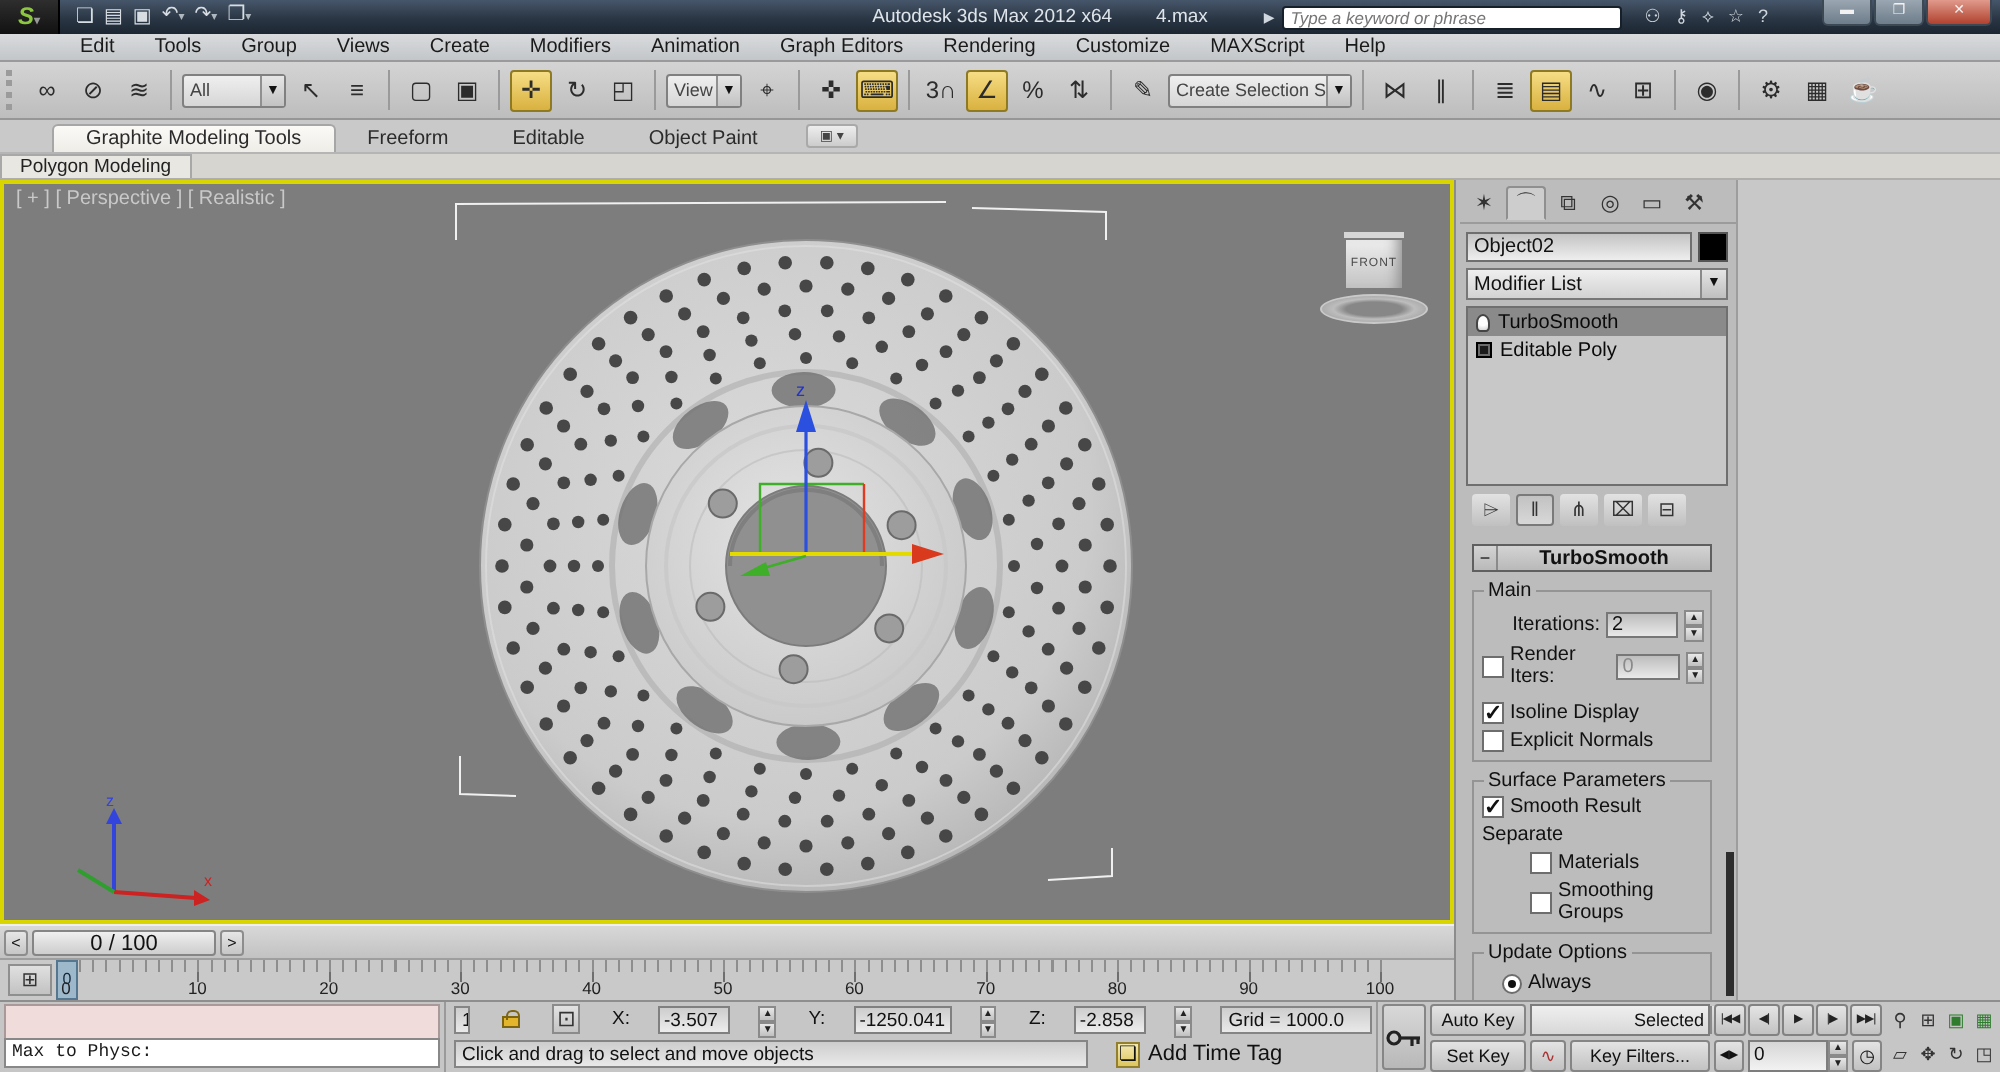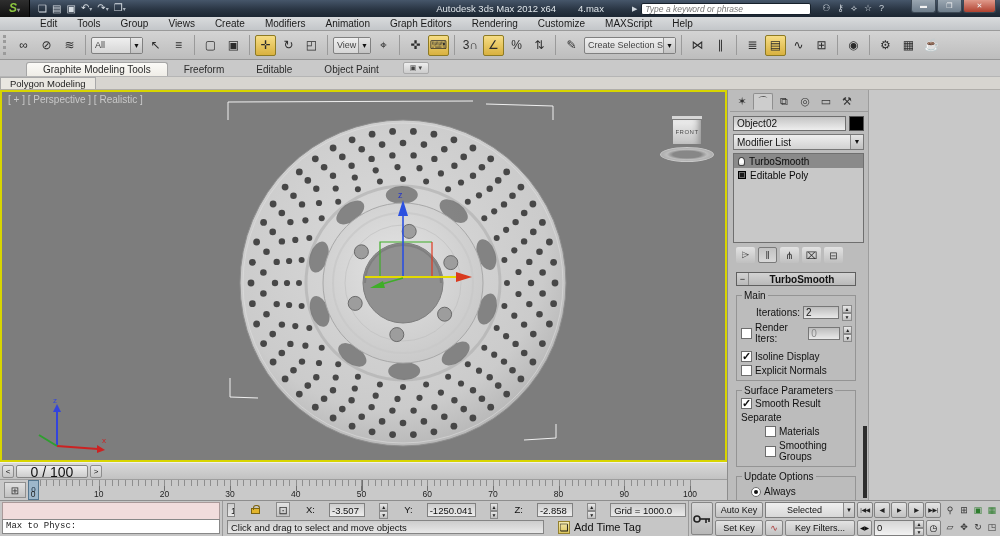--- a/index.html
+++ b/index.html
@@ -117,22 +117,22 @@
   .rb.on:after { content:""; position:absolute; left:2px; top:2px; width:4px; height:4px; border-radius:50%; background:#111; }
   .indent { margin-left:24px; }
   .cp-scroll { position:absolute; right:1px; top:336px; width:4px; height:72px; background:#2d2d2d; }
   .blank { flex:1; background:#c8c8c8; border-left:1px solid #9d9d9d; }
 
   
   .timelinerow { height:17px; background:linear-gradient(#d8d8d8,#c2c2c2); border-top:1px solid #efefef;
     display:flex; align-items:center; gap:2px; padding-left:2px; }
   .tlbtn { width:12px; height:13px; background:linear-gradient(#e6e6e6,#c6c6c6); border:1px solid #8d8d8d;
     font-size:8px; text-align:center; line-height:11px; border-radius:2px; }
-  .scrubber { width:72px; height:13px; background:linear-gradient(#efefef,#cdcdcd); border:1px solid #858585;
-    border-radius:2px; text-align:center; font-size:14px; line-height:12px; }
+  .scrubber { width:92px; height:13px; background:linear-gradient(#efefef,#cdcdcd); border:1px solid #858585;
+    border-radius:2px; text-align:center; font-size:11px; line-height:12px; }
   .trackbar { height:21px; background:#c9c9c9; border-top:1px solid #9e9e9e; position:relative; }
   .tb-curve { position:absolute; left:4px; top:2px; width:22px; height:16px; font-size:10px; color:#333;
     background:linear-gradient(#e0e0e0,#c2c2c2); border:1px solid #8f8f8f; text-align:center; line-height:15px; }
   .ruler { position:absolute; left:28px; top:0; width:669px; height:21px;
     background-image:
       repeating-linear-gradient(90deg,#8e8e8e 0 1px,rgba(0,0,0,0) 1px 6.57px),
       repeating-linear-gradient(90deg,#6f6f6f 0 1px,rgba(0,0,0,0) 1px 65.7px);
     background-size:662px 6px,662px 11px; background-position:5px 0,5px 0; background-repeat:no-repeat; }
   .tnum { position:absolute; top:9px; width:24px; text-align:center; font-size:8.5px; color:#222; }
   .fmarker { position:absolute; left:0px; top:0; width:11px; height:20px; background:#9db7cb; border:1px solid #54768f;
@@ -163,21 +163,21 @@
   .ttag-icon { width:12px; height:13px; font-size:10px; line-height:12px; text-align:center;
     background:linear-gradient(#f3e9b0,#ddc65e); border:1px solid #93802e; }
   .sb-right { width:312px; position:relative; border-left:1px solid #9a9a9a; }
   .keybtn { position:absolute; left:2px; top:1px; width:22px; height:33px;
     background:linear-gradient(#d8d8d8,#b8b8b8); border:1px solid #868686; border-radius:2px;
     display:flex; align-items:center; justify-content:center; }
   .rbtn { position:absolute; height:16px; background:linear-gradient(#e3e3e3,#c2c2c2); border:1px solid #858585;
     border-radius:2px; font-size:9px; text-align:center; line-height:14px; }
   .ddw { position:absolute; height:16px; background:linear-gradient(#efefef,#d8d8d8); border:1px solid #7d7d7d;
     display:flex; align-items:center; }
-  .ddw .t { flex:1; font-size:9px; padding:0 3px; text-align:center; }
+  .ddw .t { flex:1; font-size:9px; padding:0 3px; text-align:left;margin-left:48px; }
   .ddw .c { width:11px; font-size:6px; text-align:center; border-left:1px solid #8a8a8a; align-self:stretch; line-height:14px;
     background:linear-gradient(#e2e2e2,#c2c2c2); }
   .pbgroup { position:absolute; left:168px; top:1px; display:flex; gap:1px; }
   .pbtn { width:16px; height:16px; background:linear-gradient(#e4e4e4,#c2c2c2); border:1px solid #828282;
     border-radius:2px; font-size:6px; letter-spacing:-0.5px; text-align:center; line-height:14px; color:#222; }
   .navgrid { position:absolute; left:254px; top:1px; width:56px; display:grid; grid-template-columns:repeat(4,14px);
     grid-auto-rows:17px; }
   .nbtn { font-size:9px; text-align:center; line-height:16px; color:#333; }
   .ffield { position:absolute; left:185px; top:19px; width:50px; height:16px; display:flex; }
   .ffield .v { flex:1; background:linear-gradient(#d6d6d6,#f2f2f2); border:1px solid #7d7d7d; font-size:9.5px; padding:0 2px; line-height:14px; }

